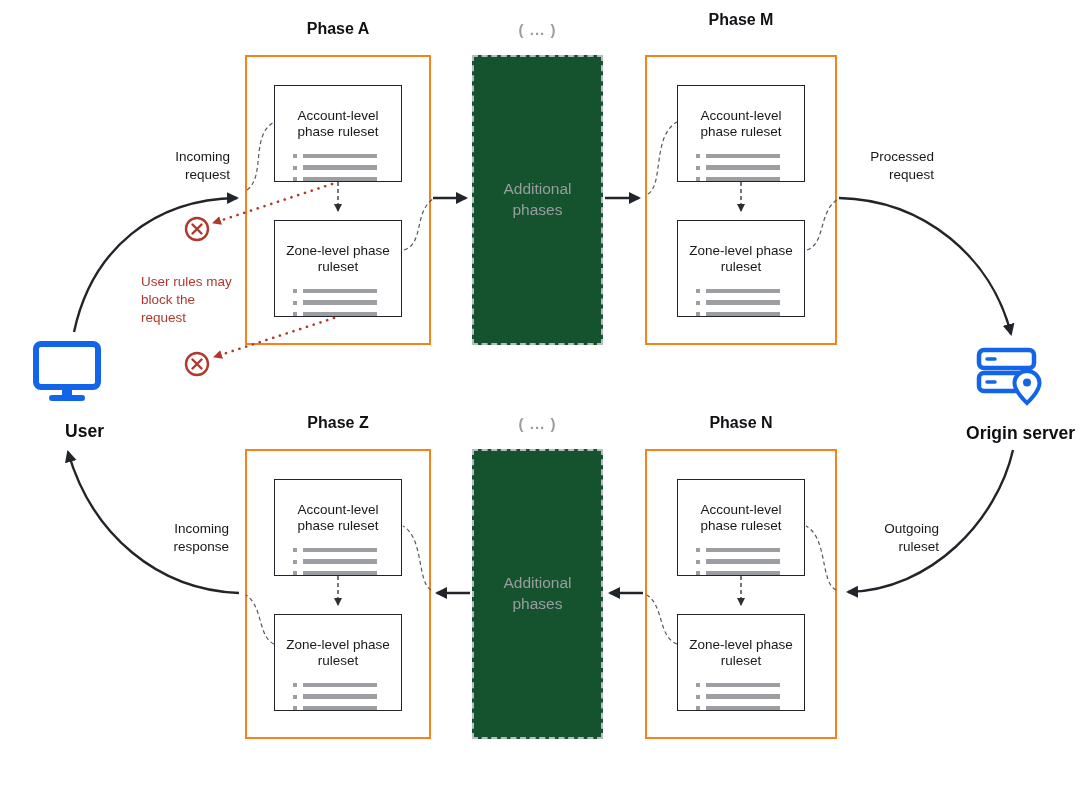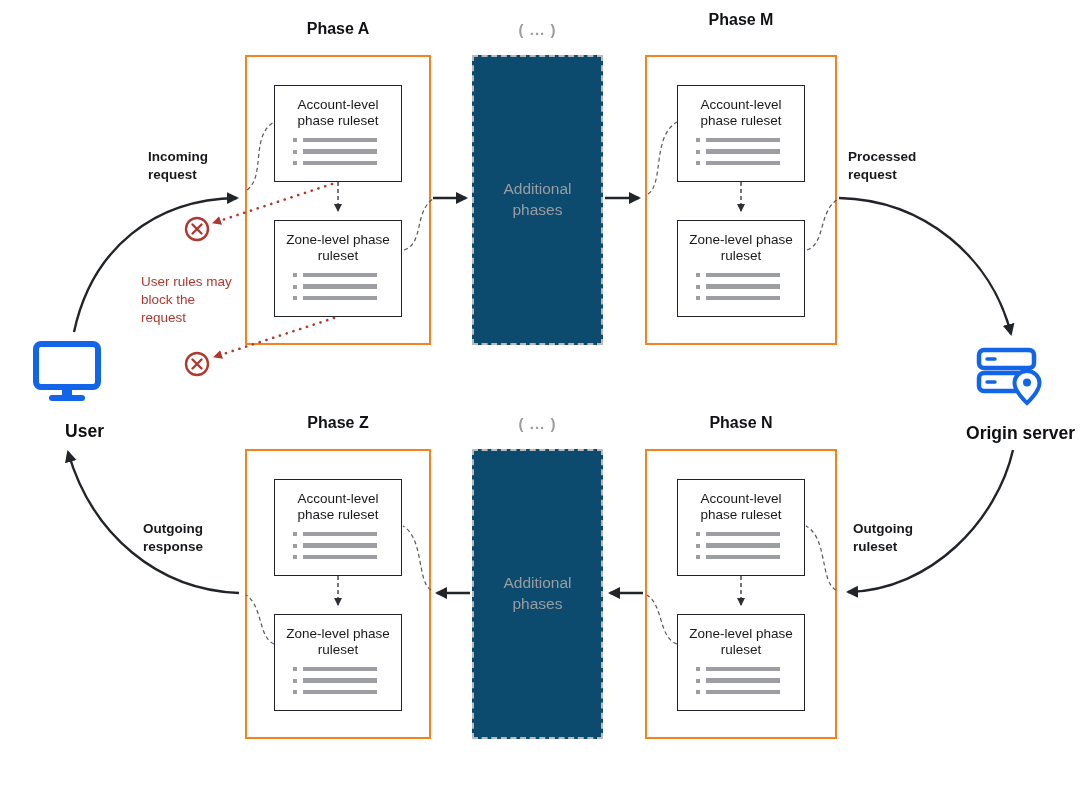--- a/index.html
+++ b/index.html
@@ -9,32 +9,32 @@
     --arrow:#212428;
     --gray-text:#999da1;
     --bar-gray:#9c9ea1;
   }
   html,body{margin:0;padding:0;background:#fff;}
   body{font-family:"Liberation Sans",sans-serif;color:#17191c;}
   .canvas{position:relative;width:1092px;height:792px;background:#fff;overflow:hidden;}
 
   .phase-box{position:absolute;height:290px;border:2px solid var(--orange);background:#fff;box-sizing:border-box;}
   .card{position:absolute;left:50%;transform:translateX(-50%);width:128px;height:97px;border:1.5px solid #20232a;background:#fff;box-sizing:border-box;padding-top:9px;}
-  .card-label{width:112px;margin:2px auto;text-align:center;font-size:13.5px;line-height:1.22;color:#17191c;}
+  .card-label{width:112px;margin:13px auto;text-align:center;font-size:13.5px;line-height:1.22;color:#17191c;}
   .bars{margin:8px 0 0 18px;display:flex;flex-direction:column;gap:7px;}
   .bar-row{display:flex;align-items:center;gap:6px;}
   .dot{width:4px;height:4px;background:var(--bar-gray);}
   .bar{height:4.5px;width:74px;background:var(--bar-gray);}
 
   .phase-title{position:absolute;text-align:center;font-weight:bold;font-size:16px;color:#101215;}
   .paren-title{position:absolute;text-align:center;font-weight:bold;font-size:15px;color:var(--gray-text);letter-spacing:1px;}
-  .dashed-box{position:absolute;height:290px;border:2px dashed #b9bcbf;box-sizing:border-box;display:flex;align-items:center;justify-content:center;background:#0c4a6e;}
+  .dashed-box{position:absolute;height:290px;border:2px dashed #b9bcbf;box-sizing:border-box;display:flex;align-items:center;justify-content:center;background:#14532d;}
   .dashed-label{width:92px;text-align:center;color:var(--gray-text);font-size:15.5px;line-height:1.35;}
 
-  .flow-label{position:absolute;font-weight:bold;font-size:13.5px;text-align:left;color:#17191c;line-height:1.3;}
+  .flow-label{position:absolute;font-weight:normal;font-size:13.5px;text-align:right;color:#17191c;line-height:1.3;}
   .endpoint-label{position:absolute;font-weight:bold;font-size:17.5px;text-align:right;color:#0d0f12;}
   .block-note{position:absolute;color:var(--red);font-size:13.5px;line-height:1.32;}
 
   .layer{position:absolute;left:0;top:0;width:1092px;height:792px;pointer-events:none;}
   .icon-svg{position:absolute;pointer-events:none;}
 
   .arrow{fill:none;stroke:var(--arrow);stroke-width:2.4;}
   .dashed-arrow{fill:none;stroke:#3a3d42;stroke-width:1.4;stroke-dasharray:4 3;}
   .squiggle{fill:none;stroke:#55585c;stroke-width:1.2;stroke-dasharray:4 3;}
   .red-dotted{fill:none;stroke:var(--red);stroke-width:2.6;stroke-dasharray:0.1 7;stroke-linecap:round;}
@@ -210,21 +210,21 @@
             <span class="dot"></span>
             <span class="bar"></span>
           </div>
       </div>
     </div>
   </div>
 
   <div class="flow-label" style="left:148px;top:148px;width:82px">Incoming request</div>
   <div class="flow-label" style="left:848px;top:148px;width:86px">Processed request</div>
   <div class="flow-label" style="left:853px;top:520px;width:86px">Outgoing ruleset</div>
-  <div class="flow-label" style="left:143px;top:520px;width:86px">Outgoing response</div>
+  <div class="flow-label" style="left:143px;top:520px;width:86px">Incoming response</div>
 
   <div class="block-note" style="left:141px;top:273px;width:100px">User rules may block the request</div>
 
   <div class="endpoint-label" style="left:28px;top:421px;width:76px">User</div>
   <div class="endpoint-label" style="left:943px;top:423px;width:132px">Origin server</div>
 
   <svg class="icon-svg" style="left:32px;top:340px" width="70" height="66" viewBox="0 0 70 66">
     <rect class="blue-stroke" x="4" y="4" width="62" height="43" rx="5" stroke-width="6"></rect>
     <rect class="blue-fill" x="30" y="47" width="10" height="8"></rect>
     <rect class="blue-fill" x="17" y="55" width="36" height="6" rx="3"></rect>

